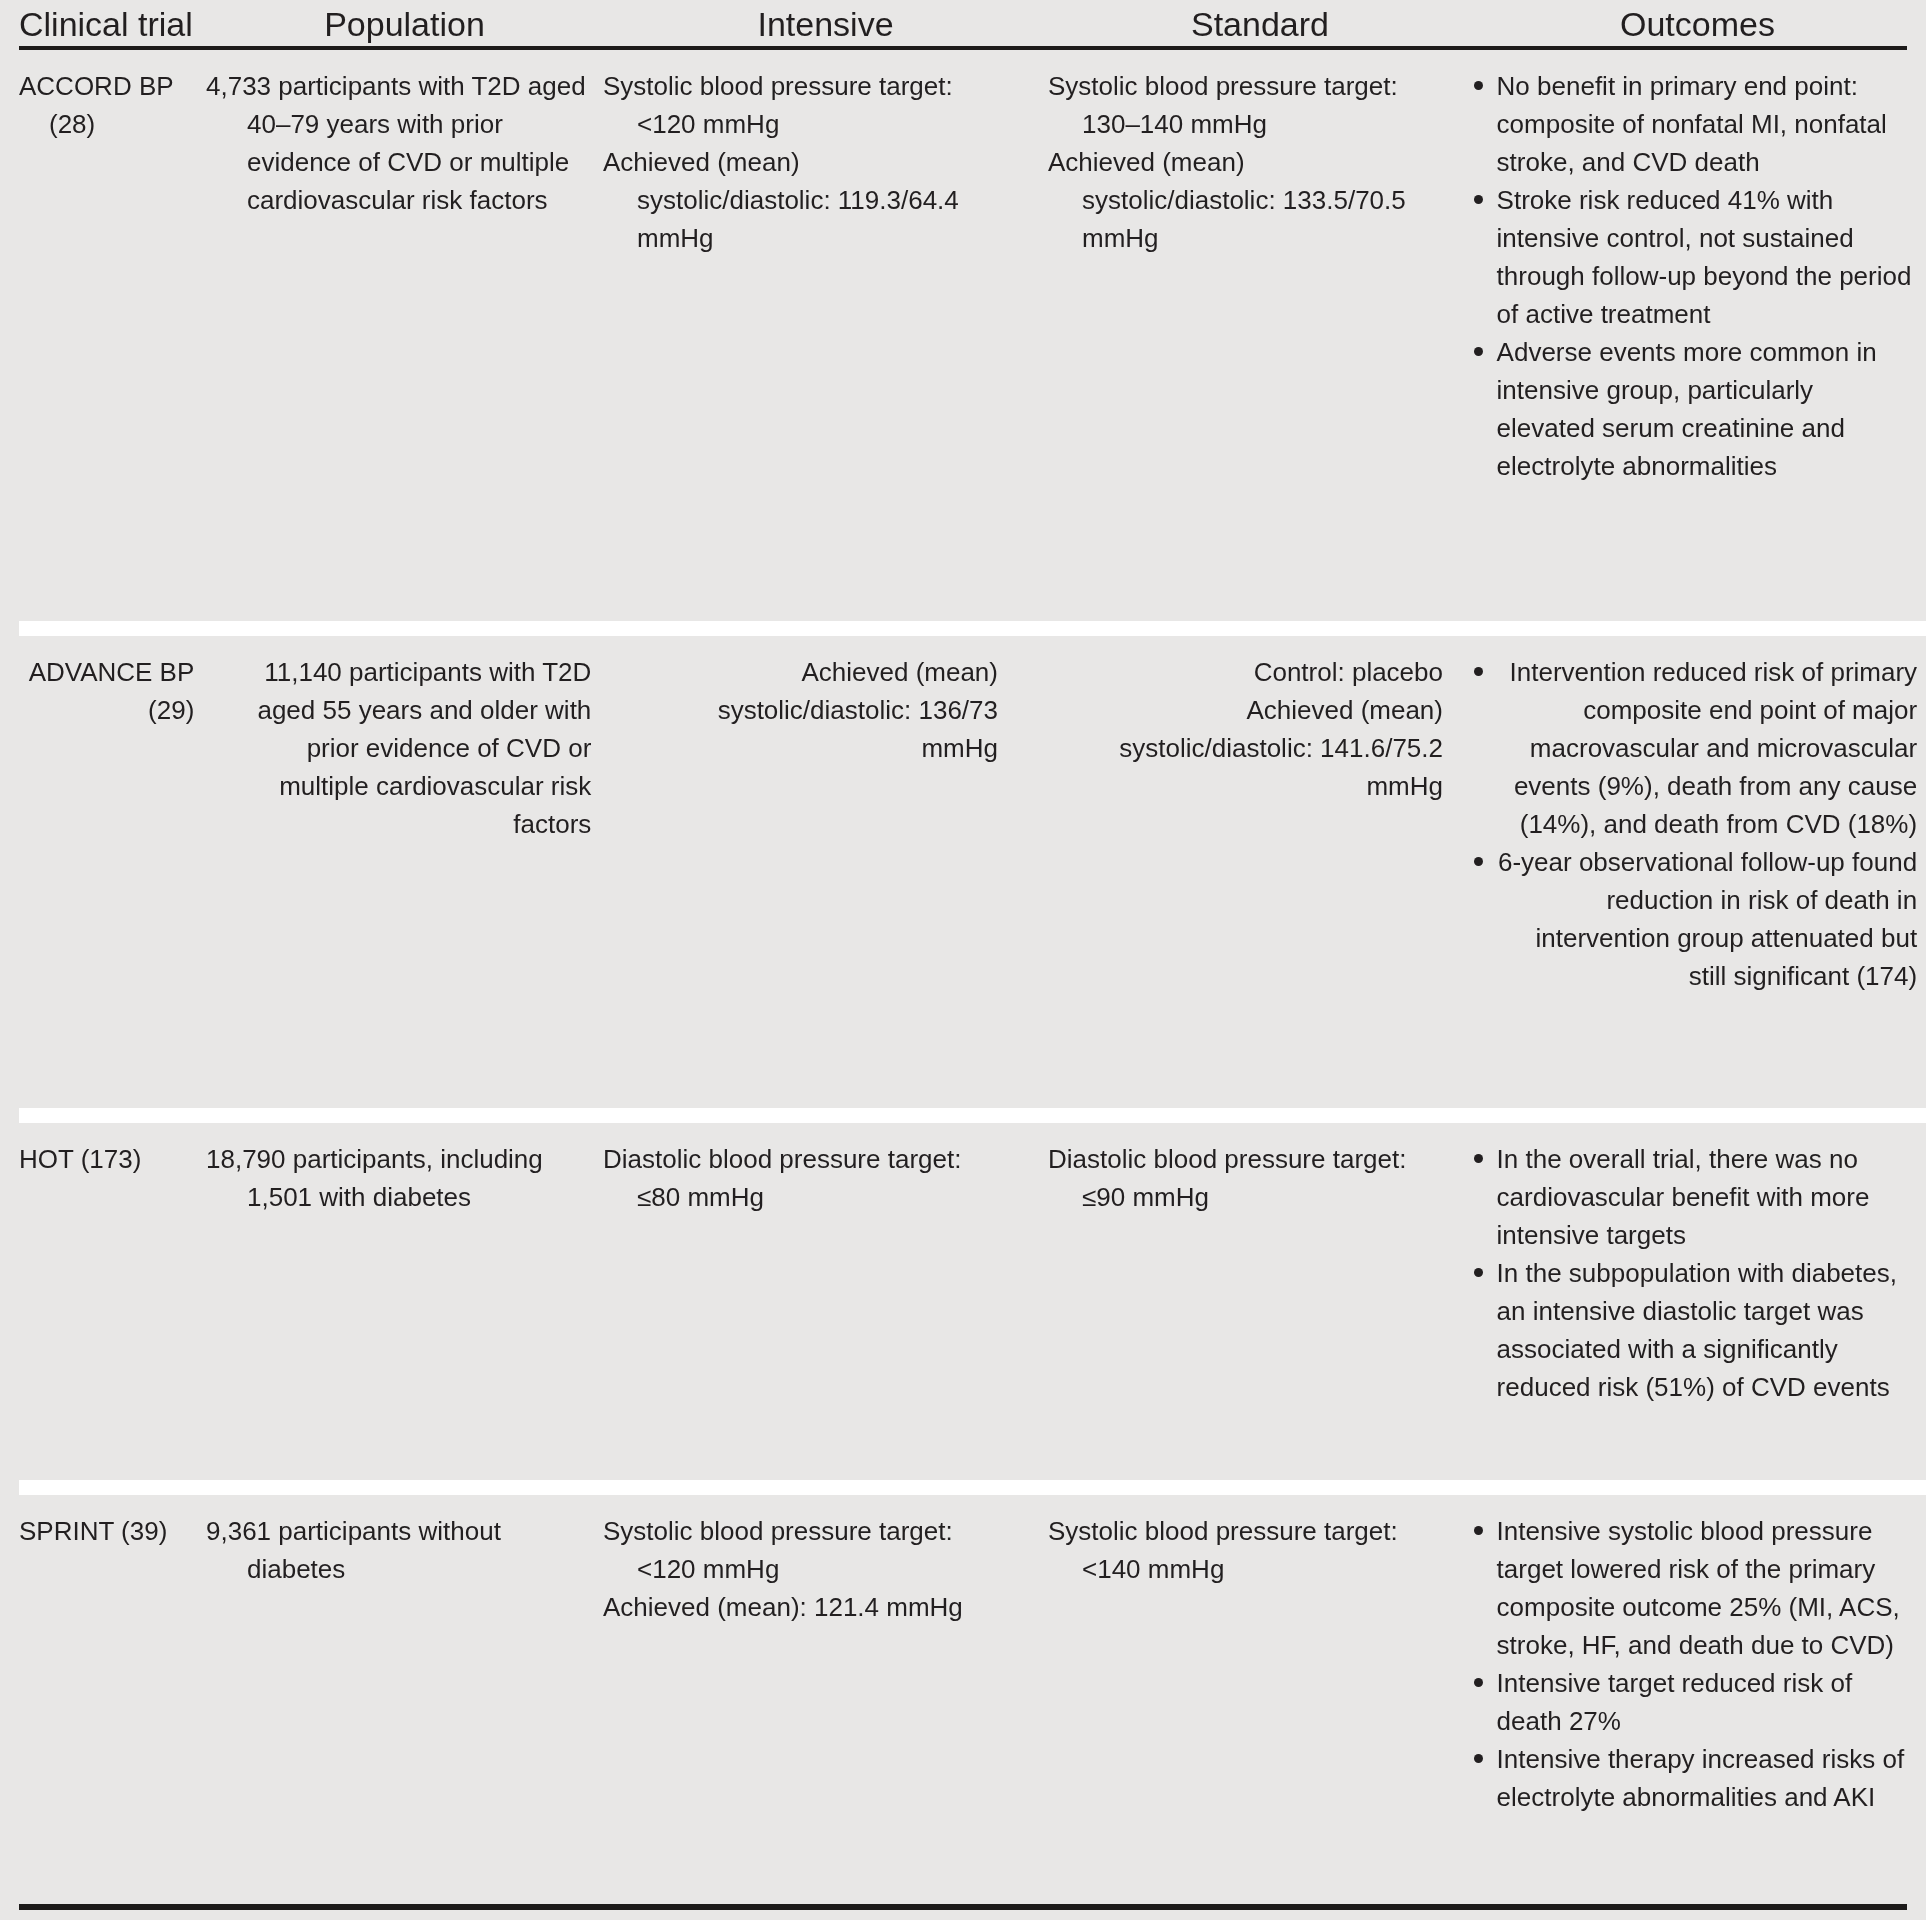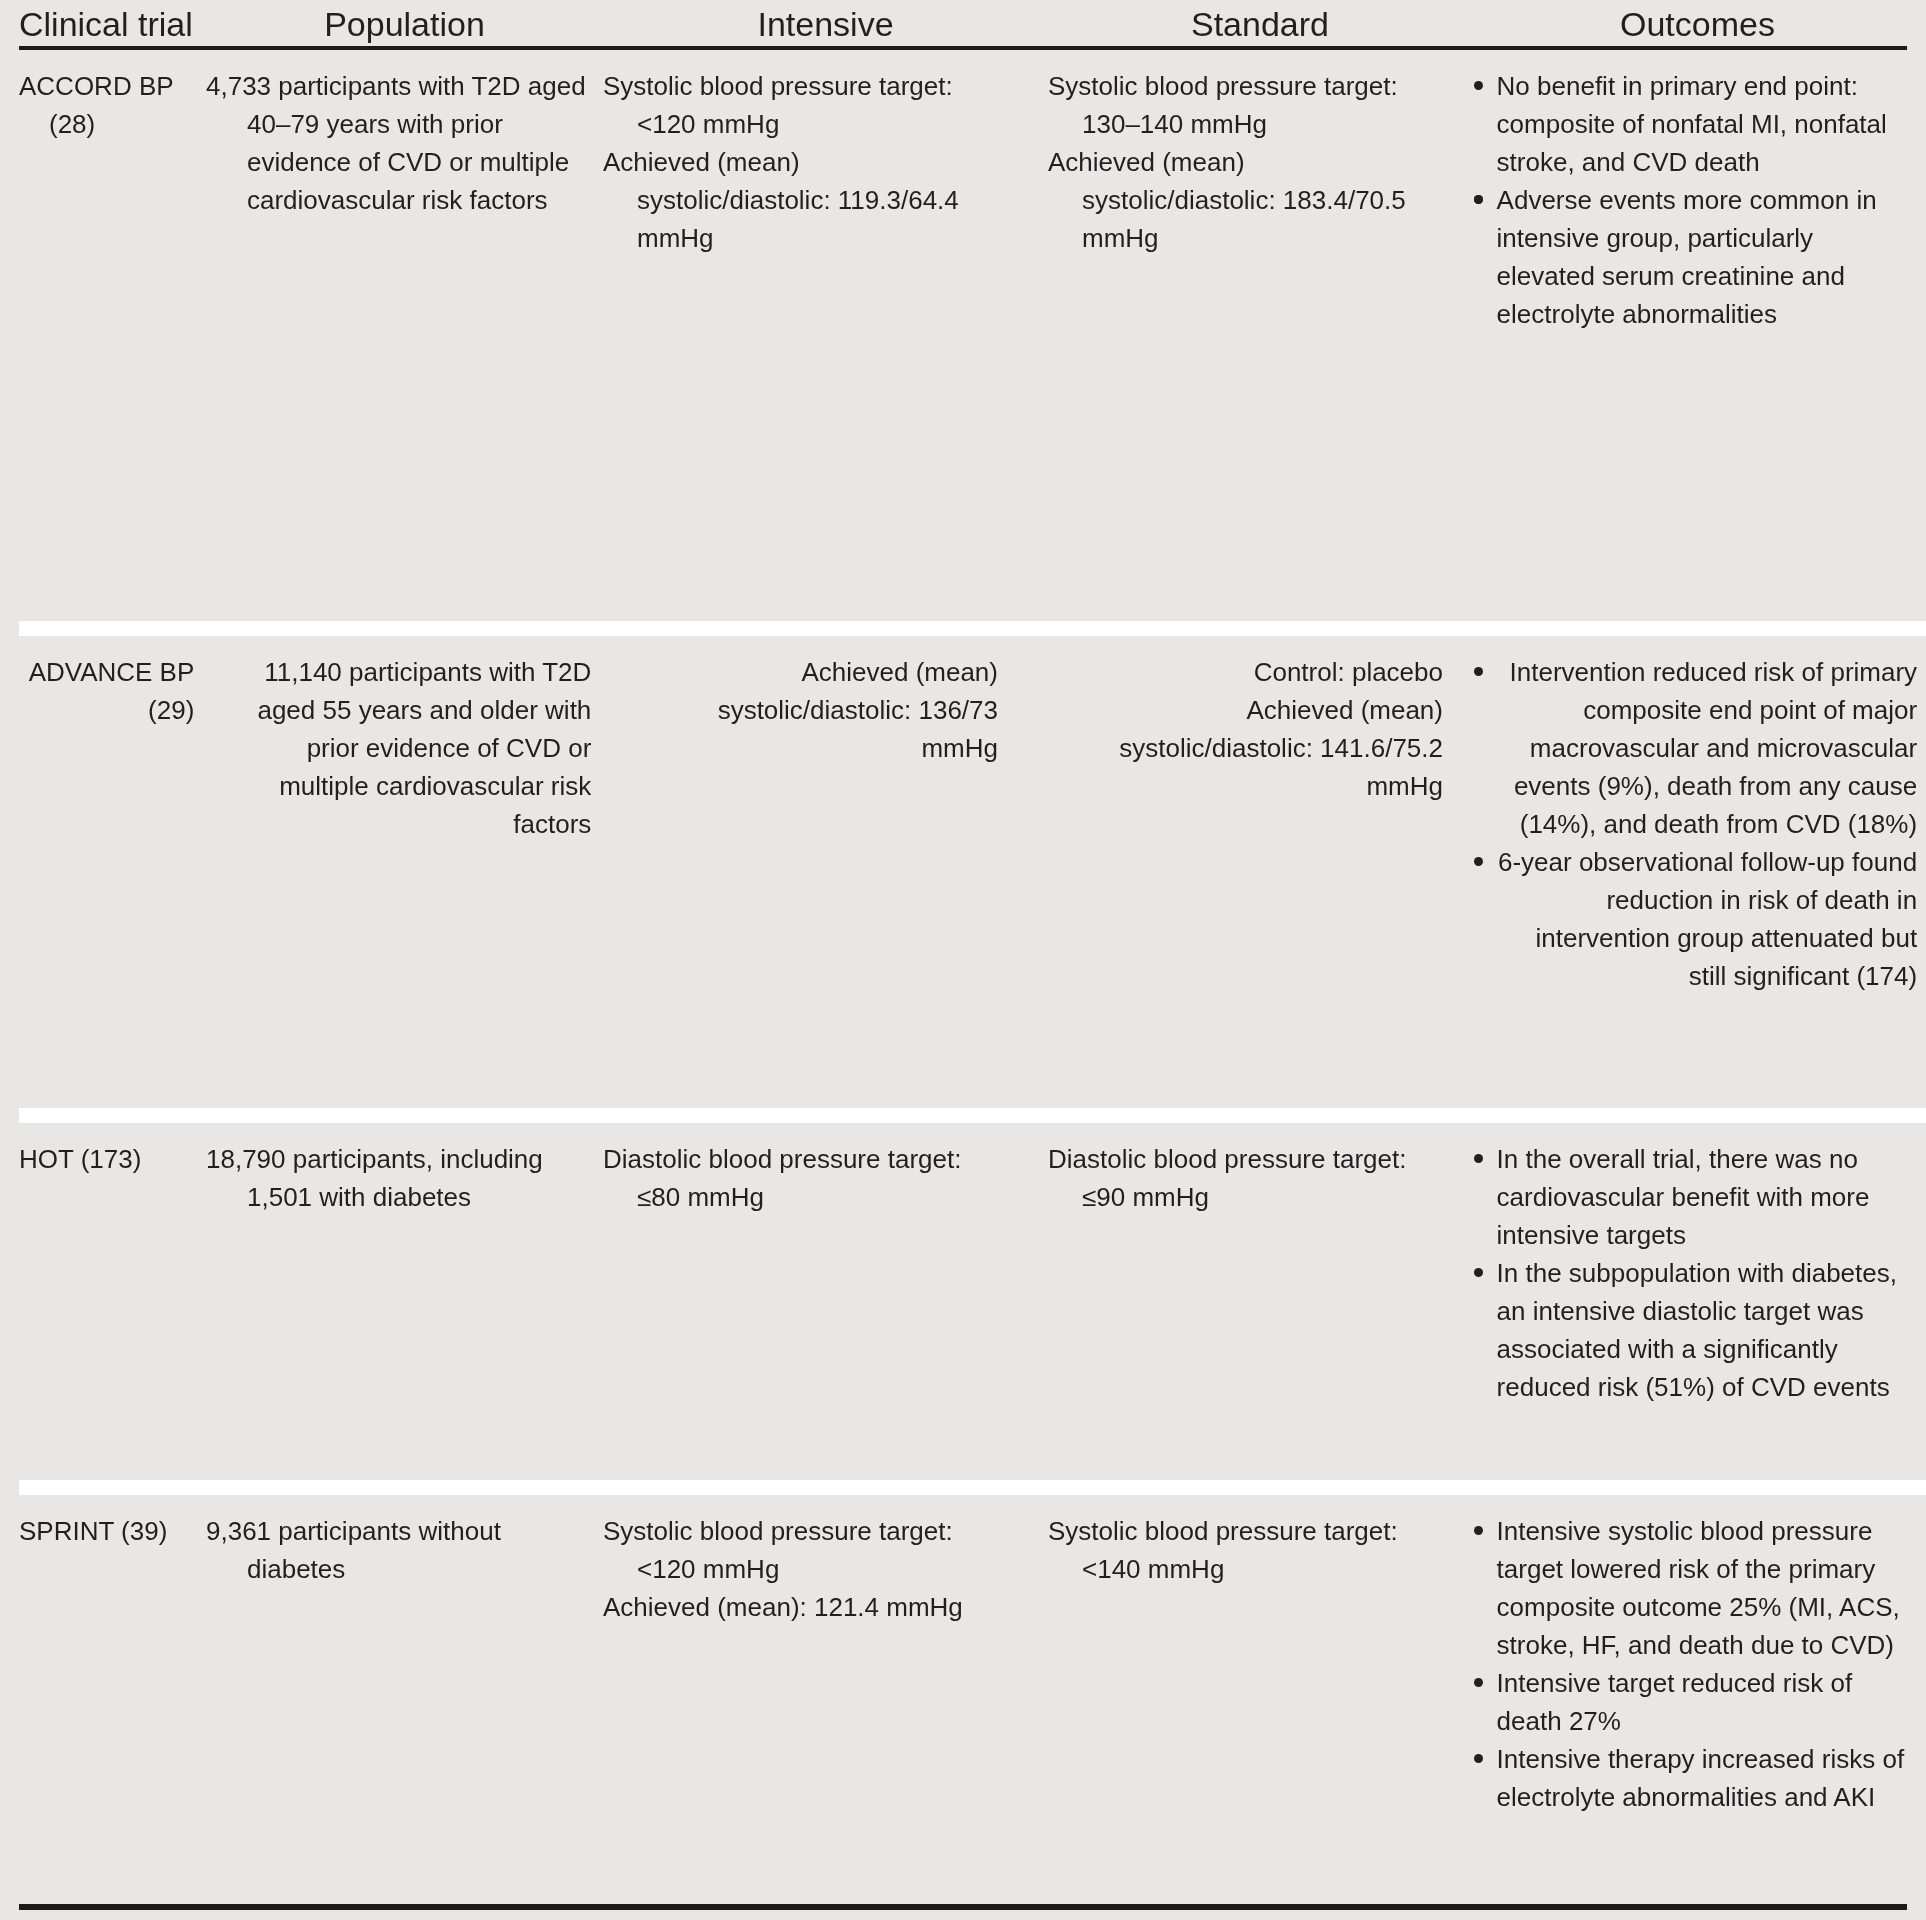--- a/index.html
+++ b/index.html
@@ -95,25 +95,25 @@
         </div>
         <div class="cell c-population">
           <p class="hang">4,733 participants with T2D aged 40–79 years with prior evidence of CVD or multiple cardiovascular risk factors</p>
         </div>
         <div class="cell c-intensive">
           <p class="hang">Systolic blood pressure target: &lt;120 mmHg</p>
           <p class="hang">Achieved (mean) systolic/diastolic: 119.3/64.4 mmHg</p>
         </div>
         <div class="cell c-standard">
           <p class="hang">Systolic blood pressure target: 130–140 mmHg</p>
-          <p class="hang">Achieved (mean) systolic/diastolic: 183.4/70.5 mmHg</p>
+          <p class="hang">Achieved (mean) systolic/diastolic: 133.5/70.5 mmHg</p>
         </div>
         <div class="cell c-outcomes">
           <div class="bullet"><span class="dot"></span><span>No benefit in primary end point: composite of nonfatal MI, nonfatal stroke, and CVD death</span></div>
-          <div class="bullet"><span class="dot"></span></div>
+          <div class="bullet"><span class="dot"></span><span>Stroke risk reduced 41% with intensive control, not sustained through follow-up beyond the period of active treatment</span></div>
           <div class="bullet"><span class="dot"></span><span>Adverse events more common in intensive group, particularly elevated serum creatinine and electrolyte abnormalities</span></div>
         </div>
       </div>
       <div class="trow">
         <div class="cell c-trial">
           <p class="hang">ADVANCE BP</p>
           <p class="t-ref">(29)</p>
         </div>
         <div class="cell c-population">
           <p class="hang">11,140 participants with T2D aged 55 years and older with prior evidence of CVD or multiple cardiovascular risk factors</p>

